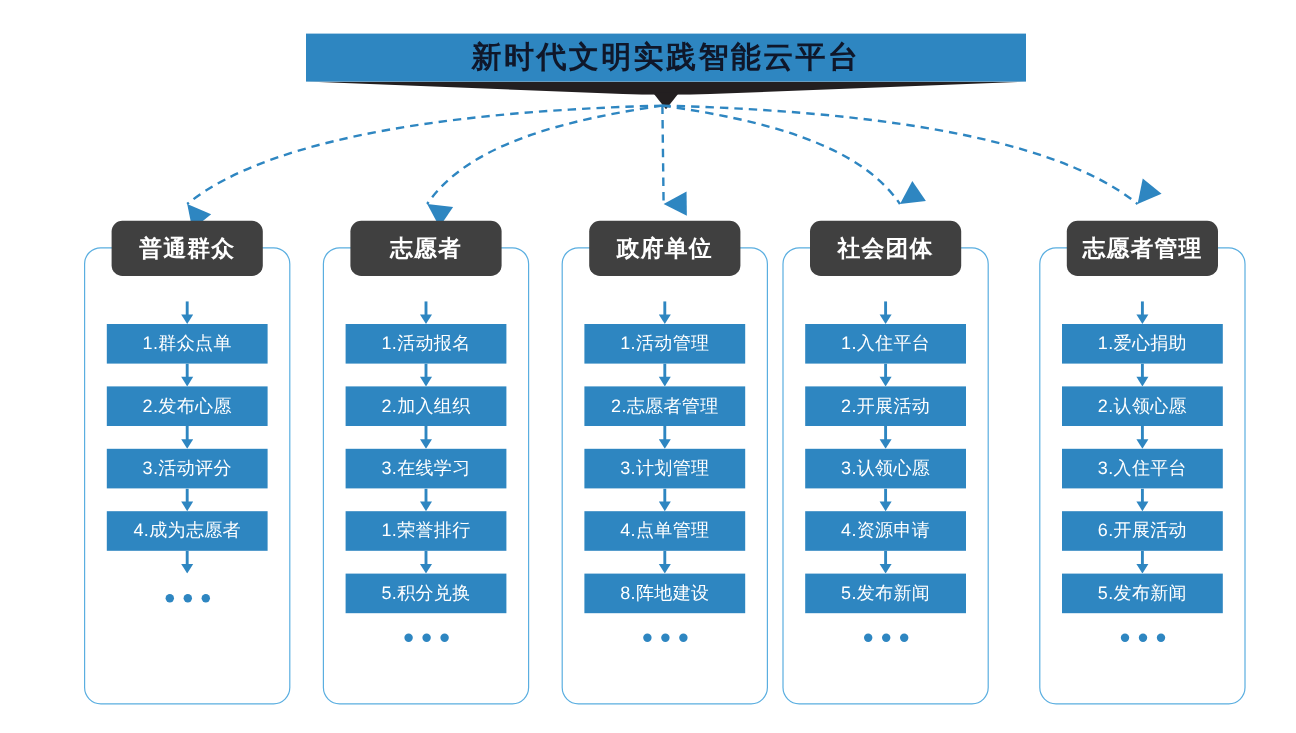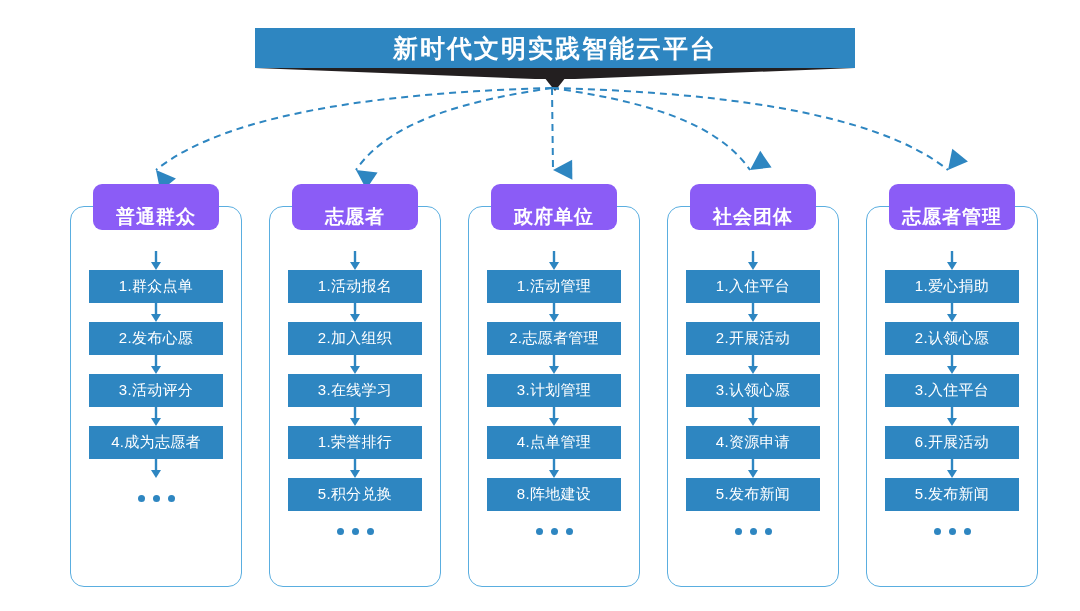--- a/index.html
+++ b/index.html
@@ -31,21 +31,21 @@
     left: 0;
     top: 0;
     width: 600px;
     height: 40px;
     background: #2e86c1;
     display: flex;
     align-items: center;
     justify-content: center;
   }
   #banner-title {
-    color: #ffffff;
+    color: #0f172a;
     font-size: 25px;
     font-weight: bold;
     letter-spacing: 2px;
     line-height: 40px;
     white-space: nowrap;
   }
   #banner-shadow {
     position: absolute;
     left: 0;
     top: 40px;
@@ -81,24 +81,24 @@
     box-sizing: border-box;
     background: transparent;
   }
   .col-head {
     position: absolute;
     top: -23px;
     left: 50%;
     transform: translateX(-50%);
     width: 126px;
     height: 46px;
-    background: #8b5cf6;
+    background: #404040;
     border-radius: 9px;
     display: flex;
-    align-items: flex-end;
+    align-items: center;
     justify-content: center;
   }
   .col-head-label {
     color: #ffffff;
     font-size: 19px;
     font-weight: bold;
     letter-spacing: 1px;
     white-space: nowrap;
   }
   .col-body {
@@ -317,21 +317,21 @@
           <div class="cell">
             <span class="cell-label">8.阵地建设</span>
           </div>
           <div class="ellipsis-dots">
             <i></i>
             <i></i>
             <i></i>
           </div>
         </div>
       </div>
-      <div class="column" style="left: 667px;">
+      <div class="column" style="left: 652px;">
         <div class="col-head">
           <span class="col-head-label">社会团体</span>
         </div>
         <div class="col-body">
           <svg class="v-arrow" viewBox="0 0 12 19">
             <line x1="6" y1="0" x2="6" y2="12" stroke="#2e86c1" stroke-width="2.4"></line>
             <polygon points="1,11 11,11 6,19" fill="#2e86c1"></polygon>
           </svg>
           <div class="cell">
             <span class="cell-label">1.入住平台</span>

